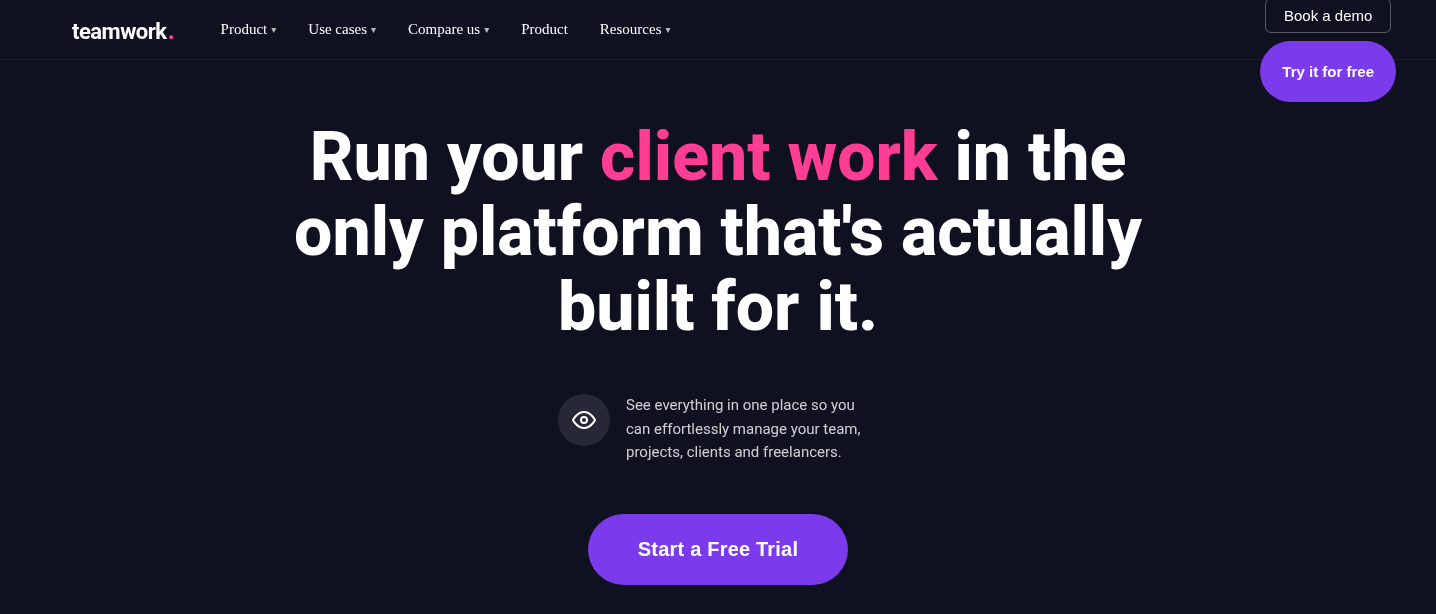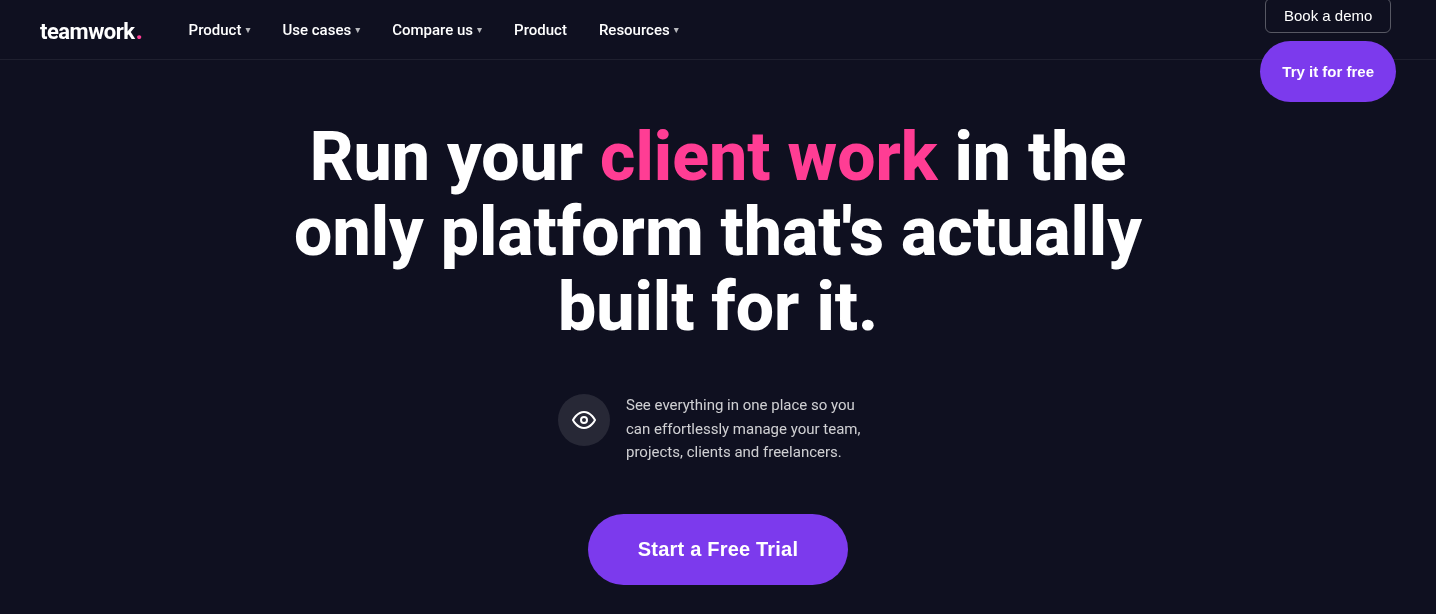--- a/index.html
+++ b/index.html
@@ -28,33 +28,35 @@
       display: flex;
       align-items: center;
       margin-right: 32px;
     }
 
     .logo-text {
       font-size: 22px;
       font-weight: 700;
       color: #ffffff;
       letter-spacing: -0.5px;
+      margin-left: 32px;
     }
 
     .logo-dot {
       color: #ff3d94;
       font-size: 26px;
       margin-left: 1px;
     }
 
     .nav-links {
       display: flex;
       align-items: center;
       gap: 4px;
       flex: 1;
+      font-family: Liberation Serif, serif;
     }
 
     .nav-link {
       display: flex;
       align-items: center;
       gap: 4px;
       padding: 8px 14px;
       color: #ffffff;
       font-size: 15px;
       font-weight: 500;

